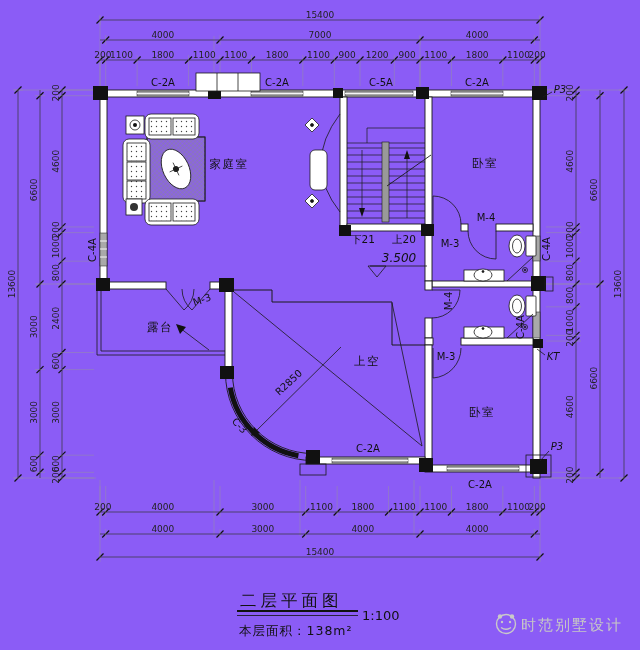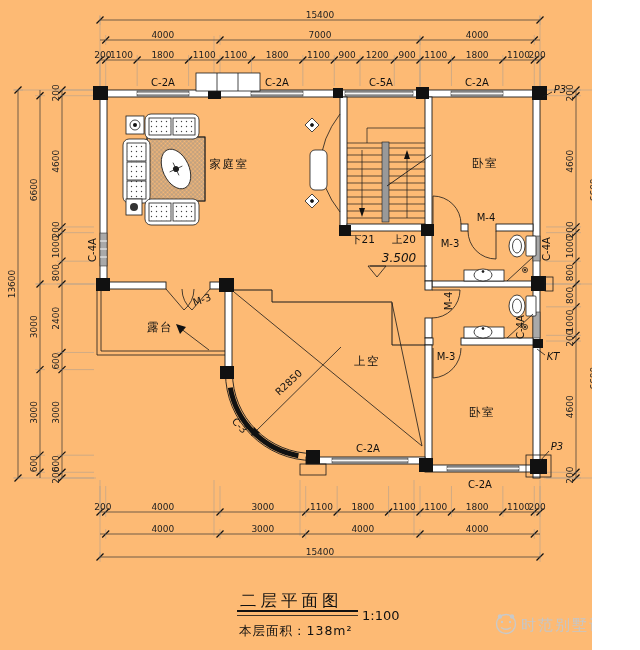--- a/index.html
+++ b/index.html
@@ -1,16 +1,16 @@
 <!DOCTYPE html>
 <html><head>
 <meta charset="utf-8">
 <style>
   html,body{margin:0;padding:0;background:#fff;}
-  .canvas{position:relative;width:592px;height:650px;background:#fdba74;overflow:hidden;
+  .canvas{position:relative;width:640px;height:650px;background:#8b5cf6;overflow:hidden;
           font-family:"DejaVu Sans",sans-serif;}
   svg{display:block}
   .dim{font:9px "DejaVu Sans",sans-serif;fill:#222;}
   .wlab{font:10px "DejaVu Sans",sans-serif;fill:#111;}
   .slab{font:10.5px "DejaVu Sans",sans-serif;fill:#111;}
   .room{font:11.5px "DejaVu Sans",sans-serif;fill:#111;letter-spacing:1.5px;}
   .ital{font-style:italic;}
   .lvl{font:italic 12px "DejaVu Sans",sans-serif;fill:#111;}
   .ttl{font:16.5px "DejaVu Sans",sans-serif;fill:#111;letter-spacing:4px;}
   .scale{font:13px "DejaVu Sans",sans-serif;fill:#111;}

